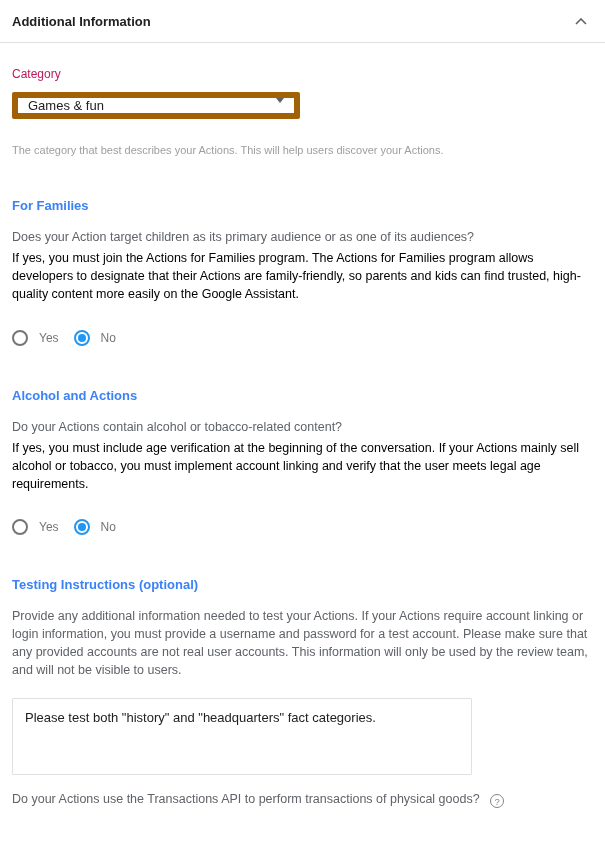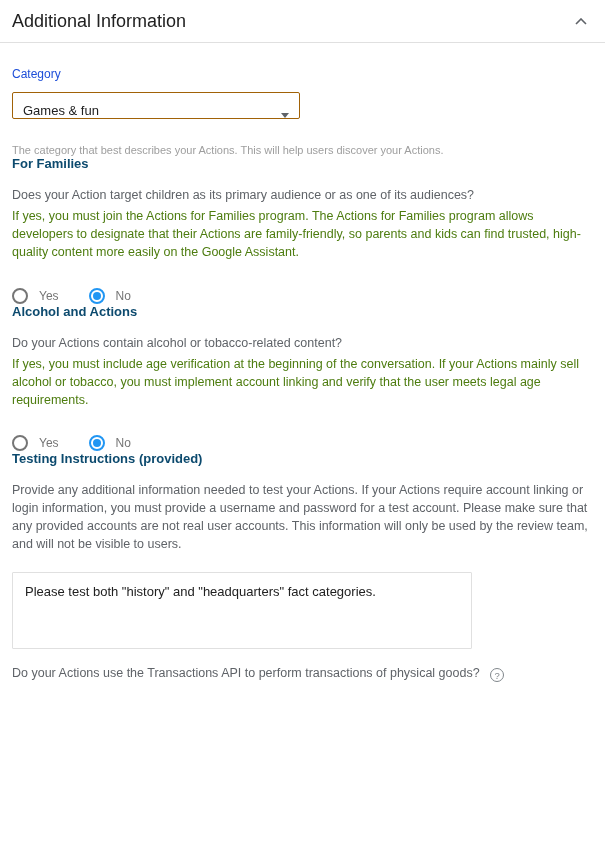--- a/index.html
+++ b/index.html
@@ -13,53 +13,53 @@
     color: #212121;
   }
   .page { padding: 0 12px 28px 12px; }
 
   .panel-header {
     display: flex;
     justify-content: space-between;
     align-items: center;
     height: 42px;
   }
-  .panel-title { font-size: 18px; font-weight: 400; color: #212121; }
+  .panel-title { font-size: 13px; font-weight: 700; color: #212121; }
   .chevron { display: flex; align-items: center; padding: 4px 6px; cursor: pointer; }
 
   .divider { height: 1px; background: #e0e0e0; margin: 0 -12px; }
 
-  .field-label { margin-top: 24px; font-size: 12px; color: #1d4ed8; }
+  .field-label { margin-top: 24px; font-size: 12px; color: #be185d; }
   .select {
     margin-top: 11px;
     width: 288px;
     height: 27px;
-    border: 1px solid #a16207;
+    border: 6px solid #a16207;
     border-radius: 2px;
     display: flex;
-    align-items: flex-end;
+    align-items: flex-start;
     justify-content: space-between;
     padding: 0 10px;
     cursor: pointer;
     background: #fff;
   }
   .select-value { font-size: 13px; color: #212121; }
   .select-caret {
     width: 0; height: 0;
     border-left: 4px solid transparent;
     border-right: 4px solid transparent;
     border-top: 5px solid #5f6368;
   }
   .helper { margin-top: 25px; font-size: 11px; color: #9e9e9e; }
 
-  .section-title { font-size: 13px; font-weight: 700; color: #0c4a6e; }
+  .section-title { margin-top: 42px; font-size: 13px; font-weight: 700; color: #3b82f6; }
   .question { margin-top: 15px; font-size: 12.5px; color: #5f6368; line-height: 1.45; }
-  .description { margin-top: 3px; font-size: 12.5px; color: #4d7c0f; line-height: 1.45; }
+  .description { margin-top: 3px; font-size: 12.5px; color: #000000; line-height: 1.45; }
 
-  .radio-row { margin-top: 26px; display: flex; align-items: center; gap: 30px; }
+  .radio-row { margin-top: 26px; display: flex; align-items: center; gap: 15px; }
   .radio-option { display: flex; align-items: center; gap: 11px; cursor: pointer; }
   .radio {
     width: 16px; height: 16px;
     border: 2px solid #757575;
     border-radius: 50%;
     position: relative;
     flex-shrink: 0;
     background: #fff;
   }
   .radio[data-checked="true"] { border-color: var(--accent); }
@@ -154,21 +154,21 @@
         <span class="option-label">Yes</span>
       </label>
       <label class="radio-option">
         <span class="radio" data-checked="true"></span>
         <span class="option-label">No</span>
       </label>
     </div>
   </section>
 
   <section>
-    <h2 class="section-title">Testing Instructions (provided)</h2>
+    <h2 class="section-title">Testing Instructions (optional)</h2>
     <p class="question">Provide any additional information needed to test your Actions. If your Actions require account linking or login information, you must provide a username and password for a test account. Please make sure that any provided accounts are not real user accounts. This information will only be used by the review team, and will not be visible to users.</p>
     <textarea class="testing-textarea" style="">Please test both "history" and "headquarters" fact categories.</textarea>
   </section>
 
   <section>
 
     <p class="question">
       <span>Do your Actions use the Transactions API to perform transactions of physical goods?</span>
       <span class="help-icon">?</span>
     </p>

